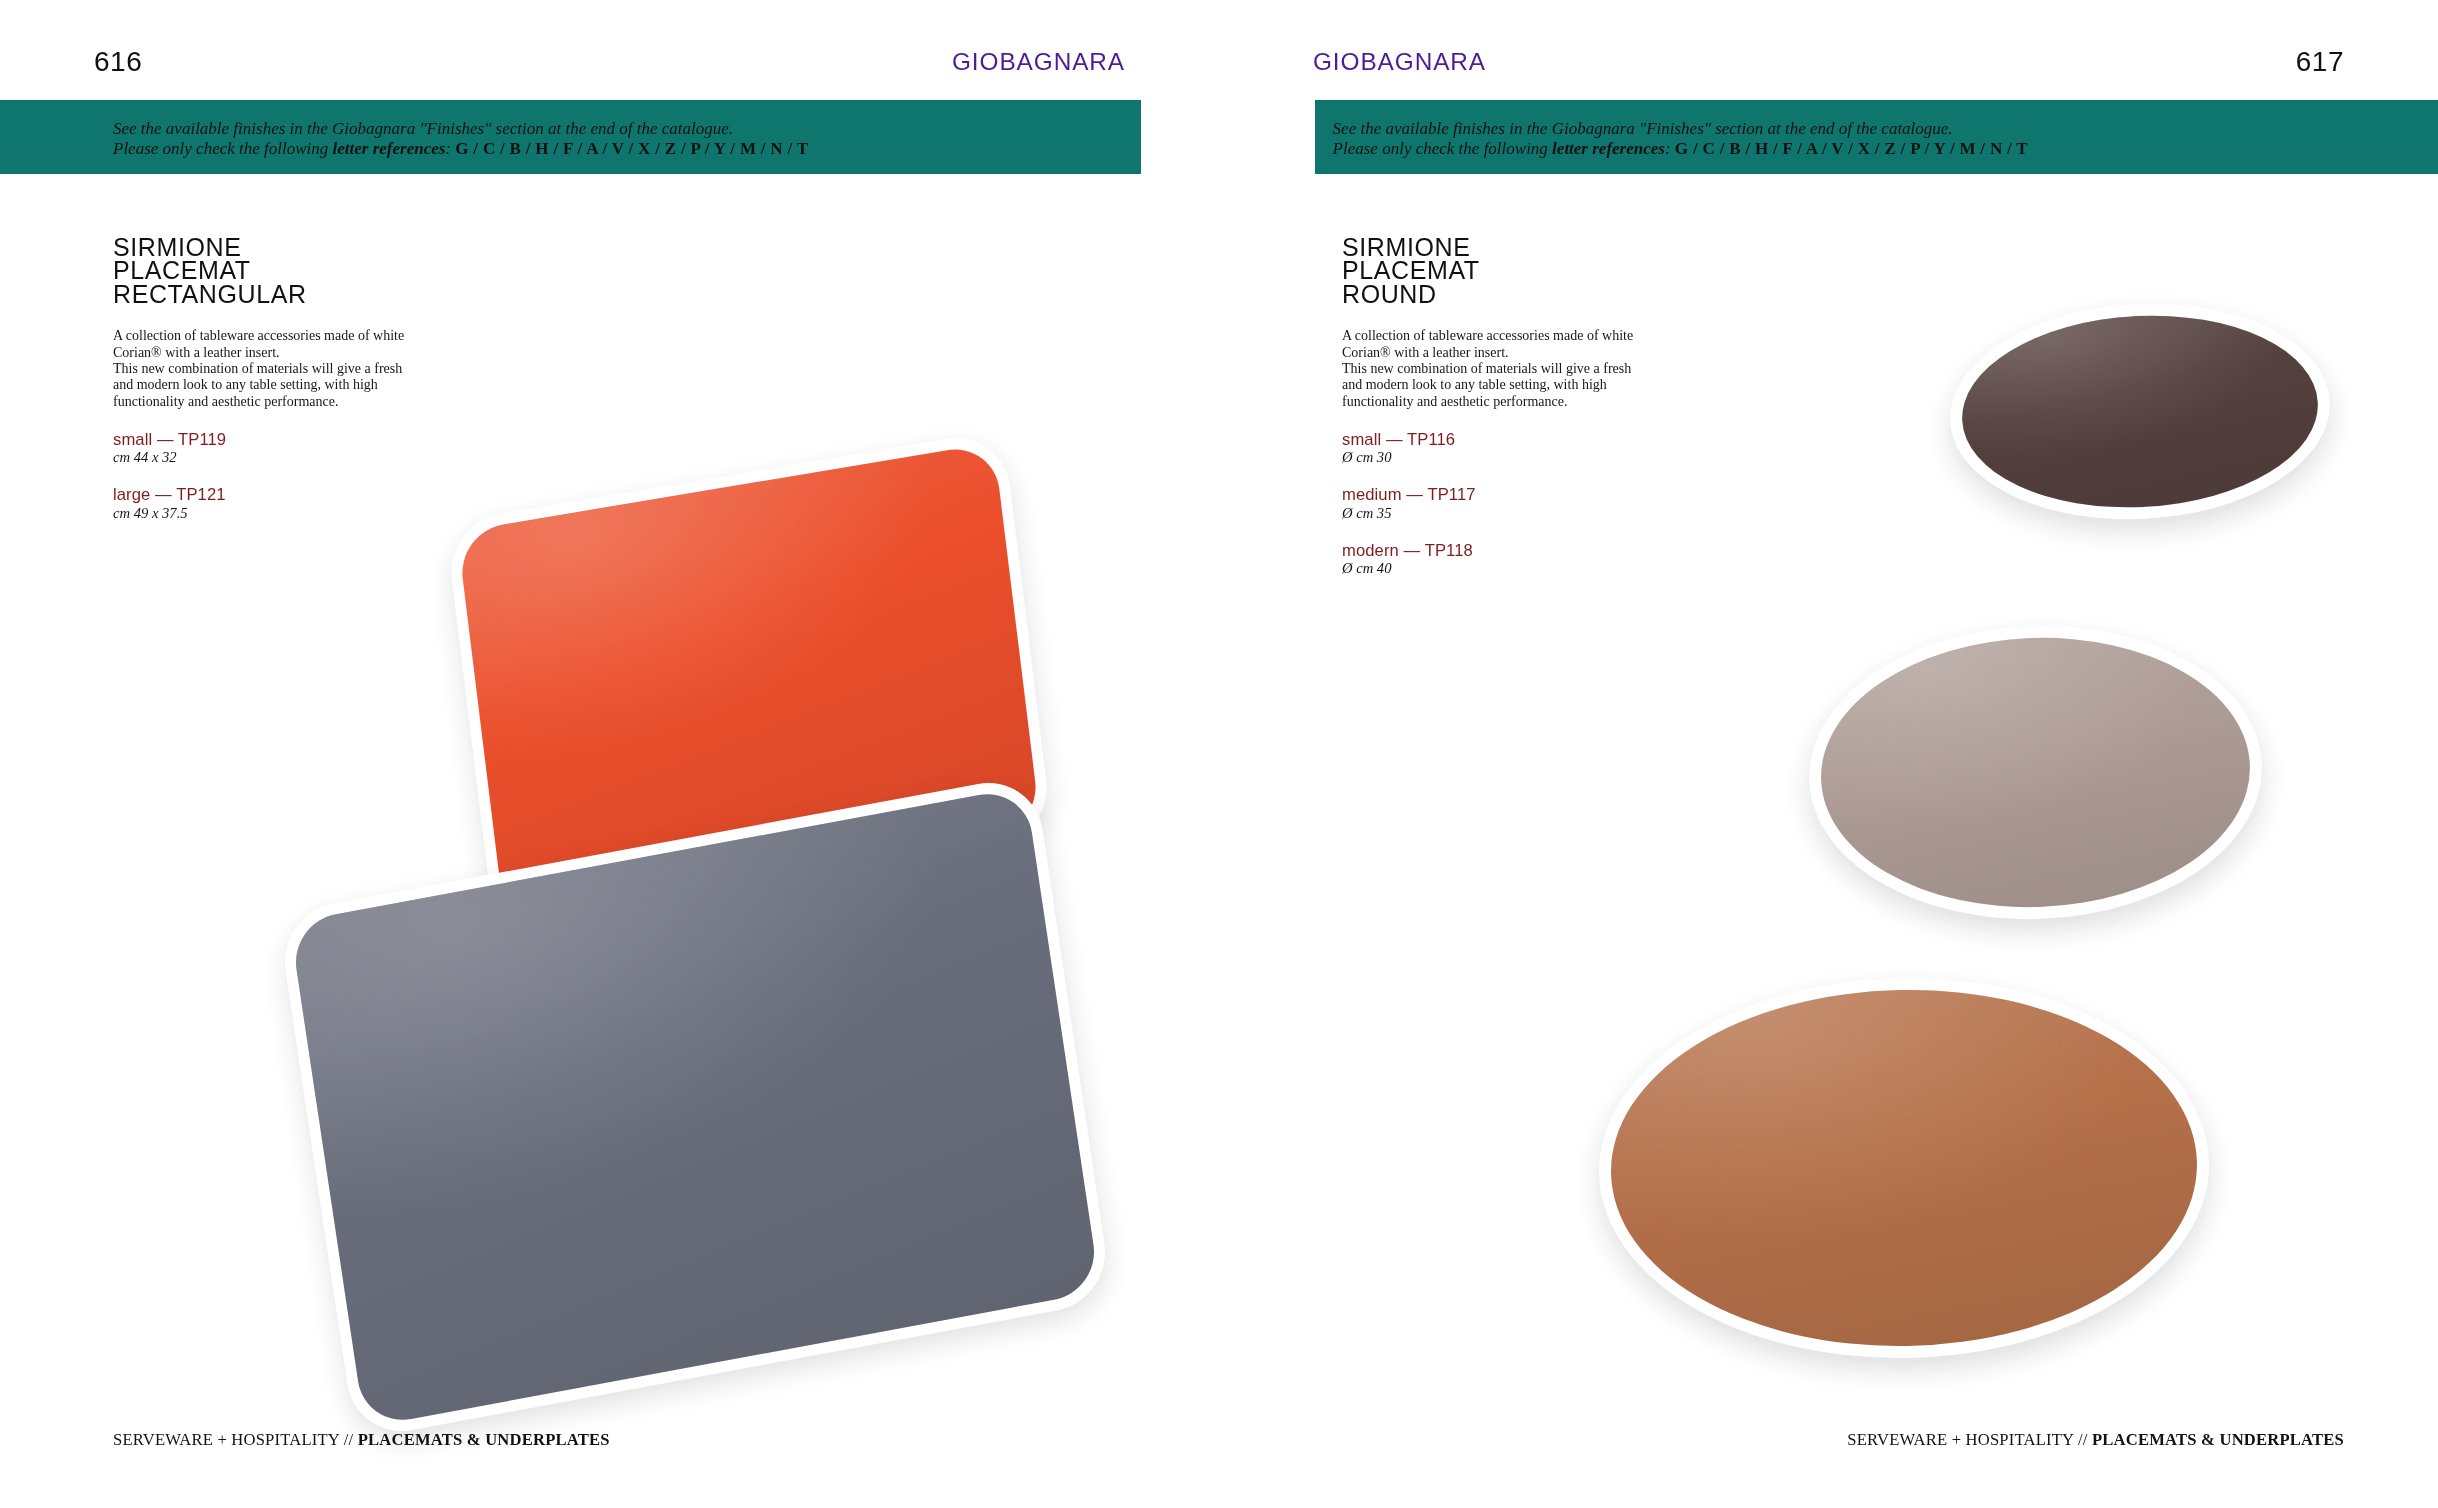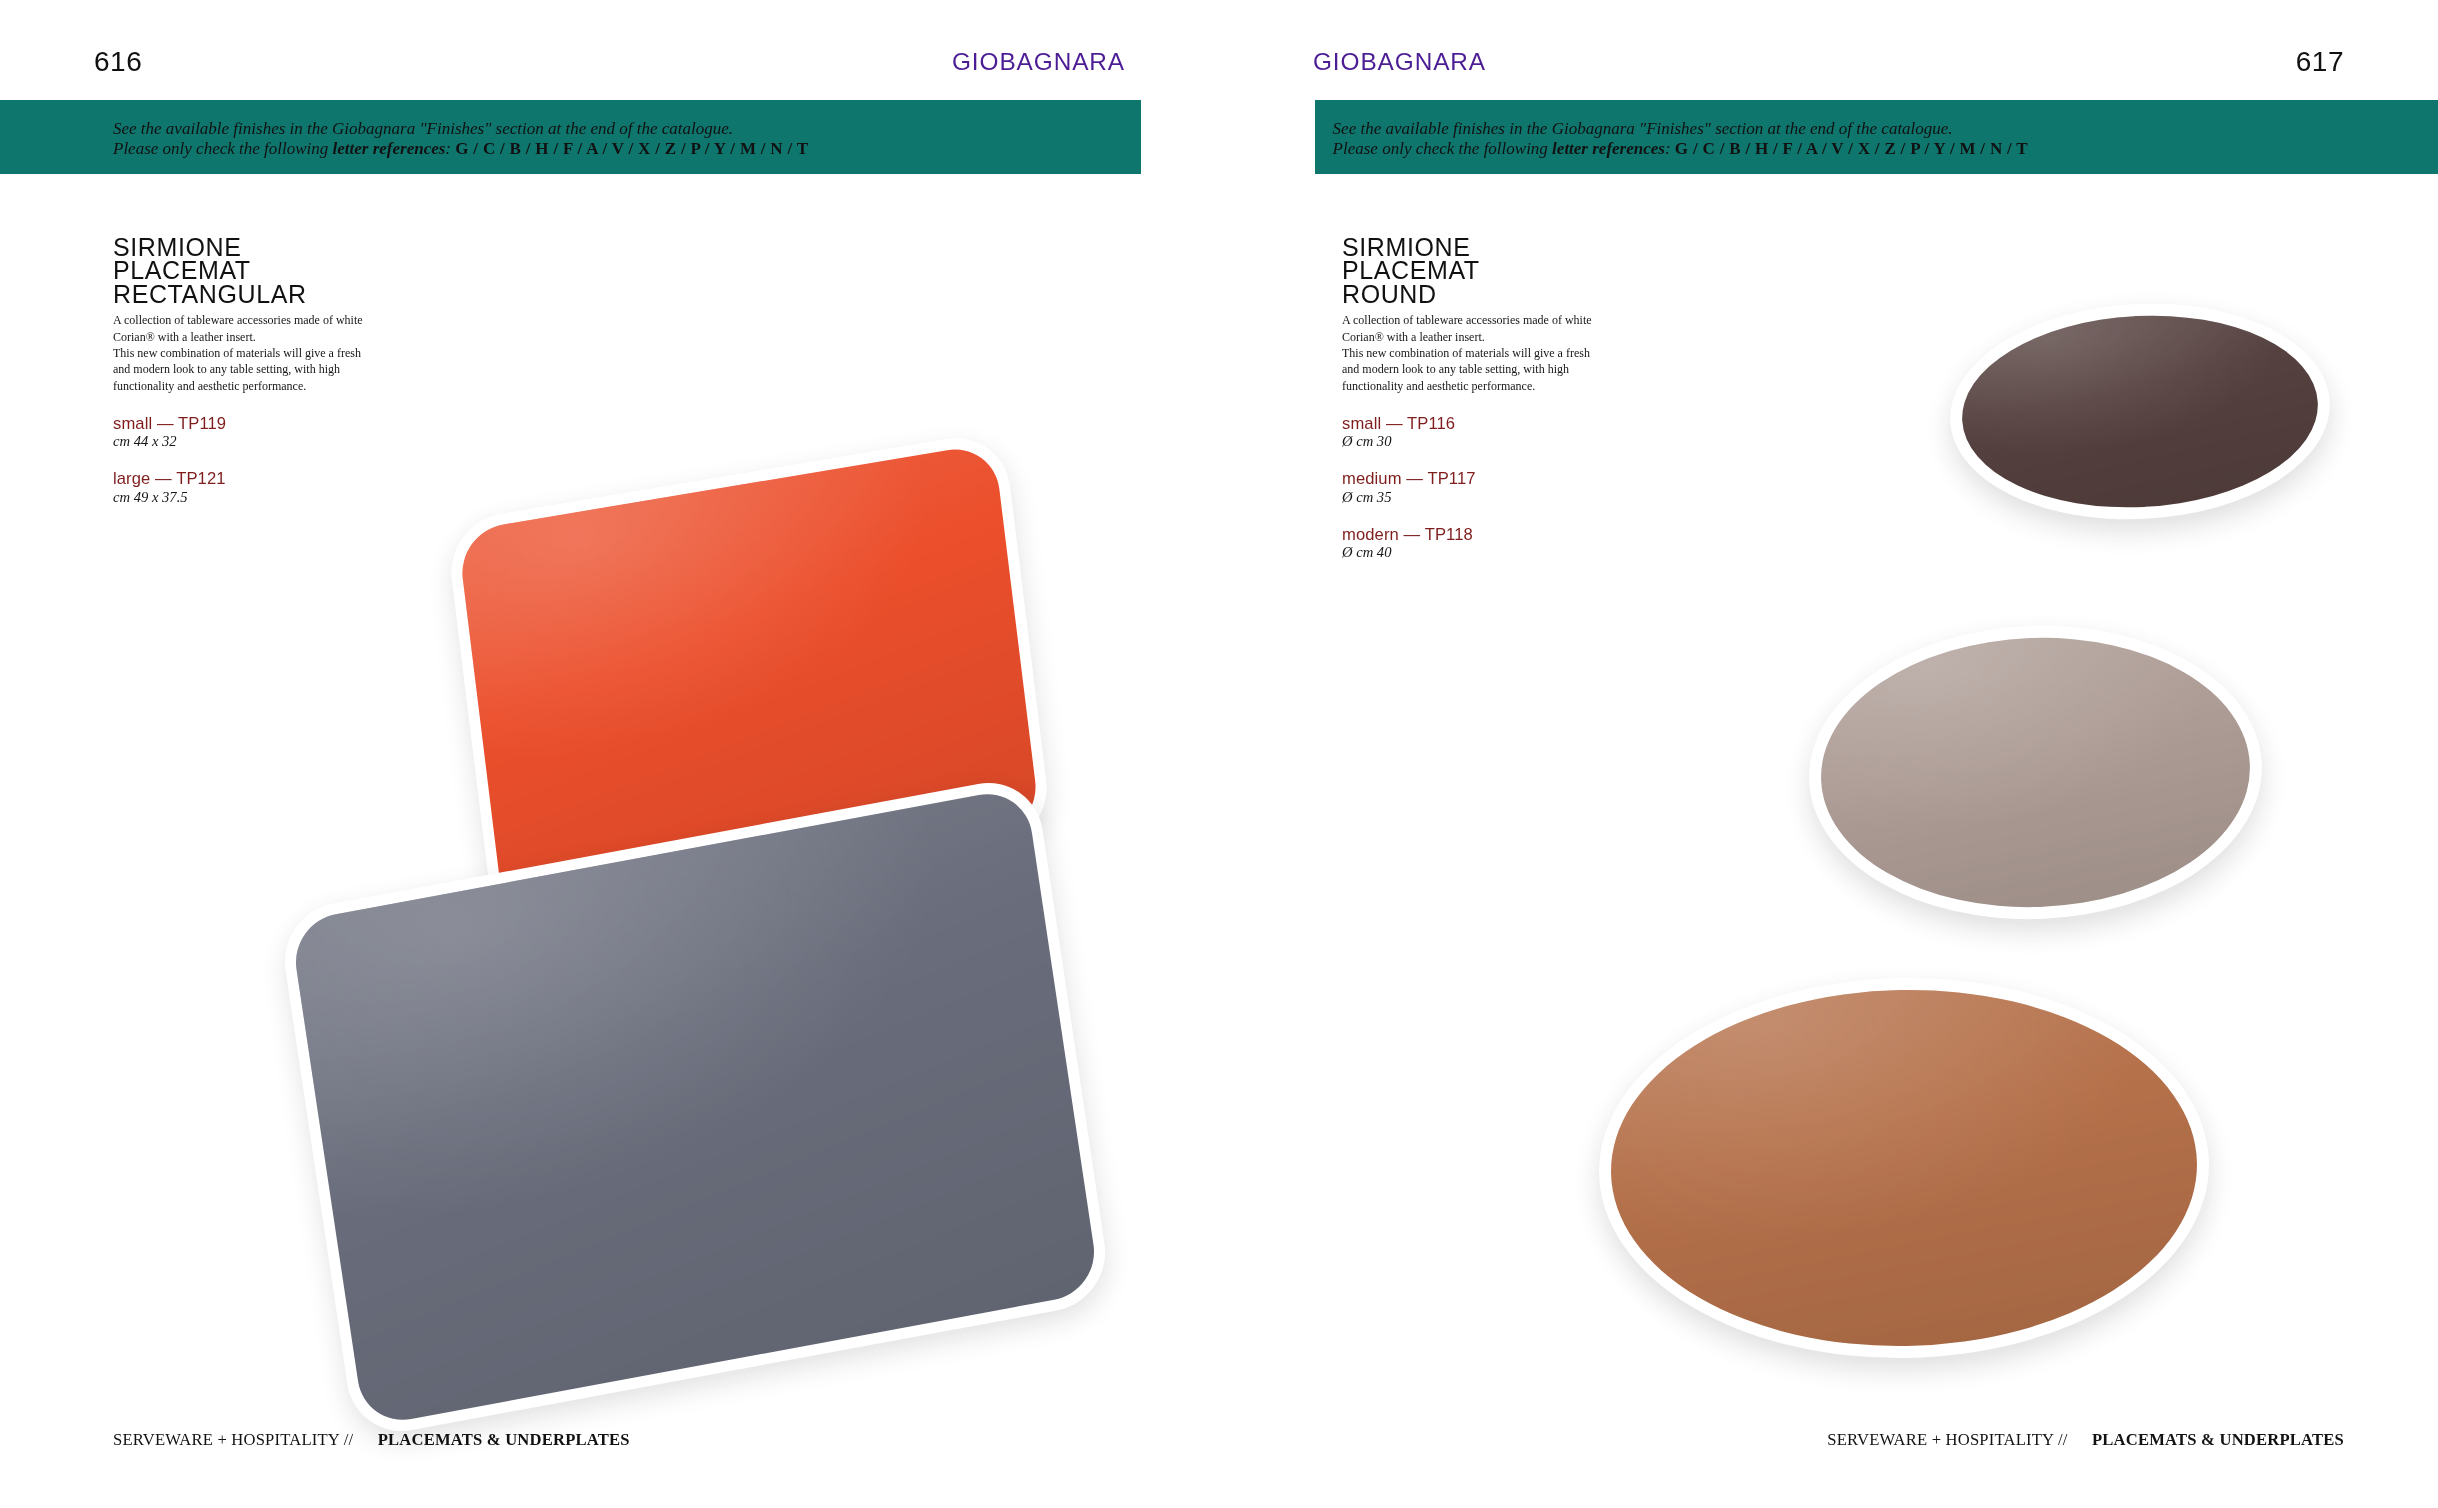--- a/index.html
+++ b/index.html
@@ -117,23 +117,23 @@
     font-weight: 400;
     font-size: 25px;
     line-height: 23.4px;
     letter-spacing: 0.6px;
     color: #111111;
     margin: 0 0 0 0;
   }
   .product-title span { display: block; }
 
   .product-desc {
-    margin-top: 6px;
-    font-family: "Liberation Serif", serif;
-    font-size: 12px;
+    margin-top: 22px;
+    font-family: "Liberation Serif", serif;
+    font-size: 14px;
     line-height: 16.4px;
     color: #161616;
   }
   .product-desc span { display: block; }
 
   .size-block {
     margin-top: 20.5px;
   }
   .size-code {
     font-family: "Liberation Sans", sans-serif;
@@ -155,21 +155,21 @@
     position: absolute;
     bottom: 59px;
     font-family: "Liberation Serif", serif;
     font-size: 16.6px;
     letter-spacing: 0.2px;
     color: #121212;
     white-space: nowrap;
   }
   .page-left .page-footer { left: 113px; }
   .page-right .page-footer { right: 94px; }
-  .page-footer b { font-weight: 700; margin-left: 20px; }
+  .page-footer b { font-weight: 700; }
 
   
   .photo-stage {
     position: absolute;
     inset: 0;
     pointer-events: none;
   }
 
   .mat-rect {
     position: absolute;

